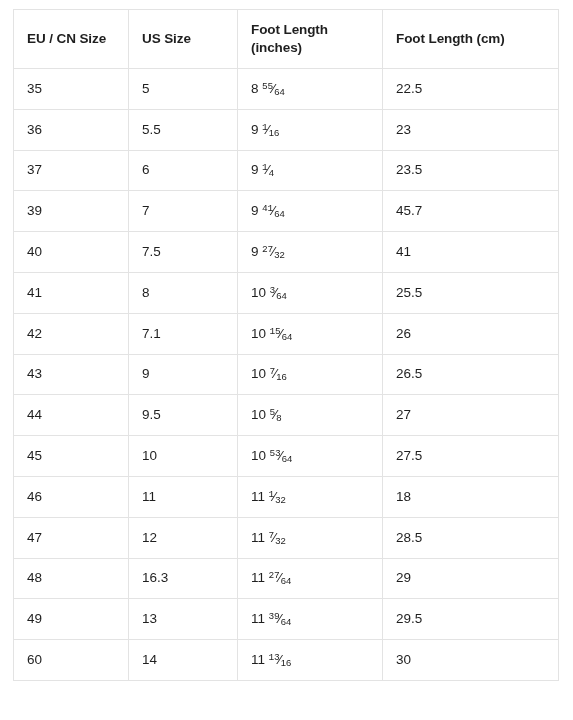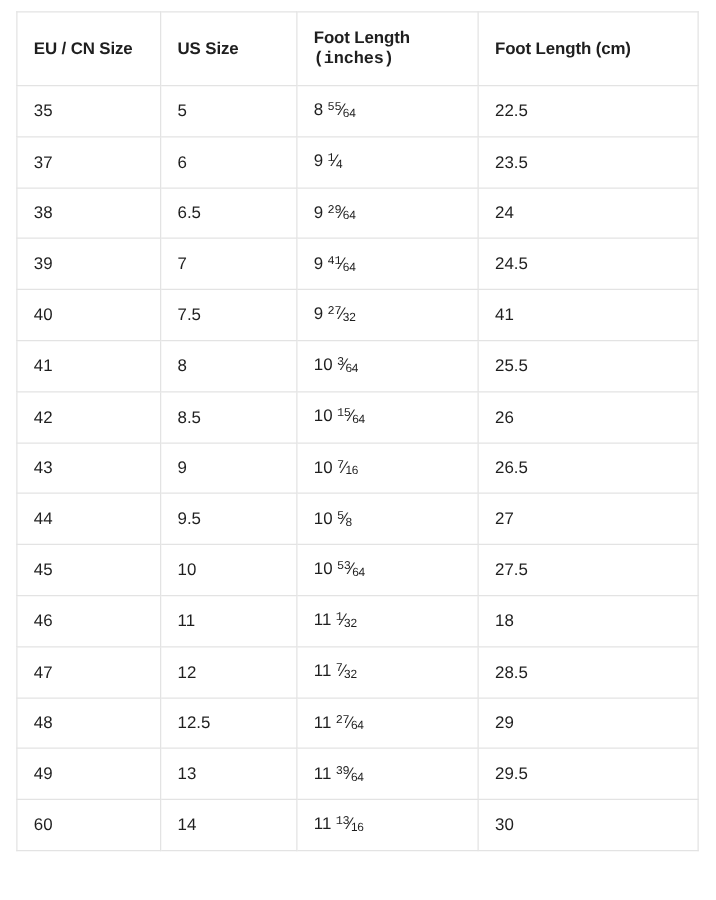--- a/index.html
+++ b/index.html
@@ -46,21 +46,21 @@
     font-weight: bold;
     font-size: 13.5px;
     letter-spacing: -0.1px;
     padding-top: 0;
     padding-bottom: 0;
   }
   table.size-table tbody td {
     height: 39.8px;
     font-weight: normal;
   }
-  .hdr-line2 { display: block; font-family: Liberation Mono, monospace; }
+  .hdr-line2 { display: block; }
 
   
   .frac {
     white-space: nowrap;
   }
   .frac .whole {
     font-size: 13.5px;
   }
   .frac .fr {
     display: inline-block;
@@ -112,52 +112,52 @@
       </tr>
     </thead>
     <tbody id="table-body">
         <tr>
           <td>35</td>
           <td>5</td>
           <td><span class="frac"><span class="whole">8</span><span class="fr"><span class="num">55</span><span class="sl">⁄</span><span class="den">64</span></span></span></td>
           <td>22.5</td>
         </tr>
         <tr>
+          <td>36</td>
+          <td>5.5</td>
+          <td><span class="frac"><span class="whole">9</span><span class="fr"><span class="num">1</span><span class="sl">⁄</span><span class="den">16</span></span></span></td>
+          <td>23</td>
+        </tr>
+        <tr>
           <td>37</td>
           <td>6</td>
           <td><span class="frac"><span class="whole">9</span><span class="fr"><span class="num">1</span><span class="sl">⁄</span><span class="den">4</span></span></span></td>
           <td>23.5</td>
         </tr>
         <tr>
-          <td>38</td>
-          <td>6.5</td>
-          <td><span class="frac"><span class="whole">9</span><span class="fr"><span class="num">29</span><span class="sl">⁄</span><span class="den">64</span></span></span></td>
-          <td>24</td>
-        </tr>
-        <tr>
           <td>39</td>
           <td>7</td>
           <td><span class="frac"><span class="whole">9</span><span class="fr"><span class="num">41</span><span class="sl">⁄</span><span class="den">64</span></span></span></td>
-          <td>24.5</td>
+          <td>45.7</td>
         </tr>
         <tr>
           <td>40</td>
           <td>7.5</td>
           <td><span class="frac"><span class="whole">9</span><span class="fr"><span class="num">27</span><span class="sl">⁄</span><span class="den">32</span></span></span></td>
           <td>41</td>
         </tr>
         <tr>
           <td>41</td>
           <td>8</td>
           <td><span class="frac"><span class="whole">10</span><span class="fr"><span class="num">3</span><span class="sl">⁄</span><span class="den">64</span></span></span></td>
           <td>25.5</td>
         </tr>
         <tr>
           <td>42</td>
-          <td>8.5</td>
+          <td>7.1</td>
           <td><span class="frac"><span class="whole">10</span><span class="fr"><span class="num">15</span><span class="sl">⁄</span><span class="den">64</span></span></span></td>
           <td>26</td>
         </tr>
         <tr>
           <td>43</td>
           <td>9</td>
           <td><span class="frac"><span class="whole">10</span><span class="fr"><span class="num">7</span><span class="sl">⁄</span><span class="den">16</span></span></span></td>
           <td>26.5</td>
         </tr>
         <tr>
@@ -179,21 +179,21 @@
           <td>18</td>
         </tr>
         <tr>
           <td>47</td>
           <td>12</td>
           <td><span class="frac"><span class="whole">11</span><span class="fr"><span class="num">7</span><span class="sl">⁄</span><span class="den">32</span></span></span></td>
           <td>28.5</td>
         </tr>
         <tr>
           <td>48</td>
-          <td>12.5</td>
+          <td>16.3</td>
           <td><span class="frac"><span class="whole">11</span><span class="fr"><span class="num">27</span><span class="sl">⁄</span><span class="den">64</span></span></span></td>
           <td>29</td>
         </tr>
         <tr>
           <td>49</td>
           <td>13</td>
           <td><span class="frac"><span class="whole">11</span><span class="fr"><span class="num">39</span><span class="sl">⁄</span><span class="den">64</span></span></span></td>
           <td>29.5</td>
         </tr>
         <tr>

